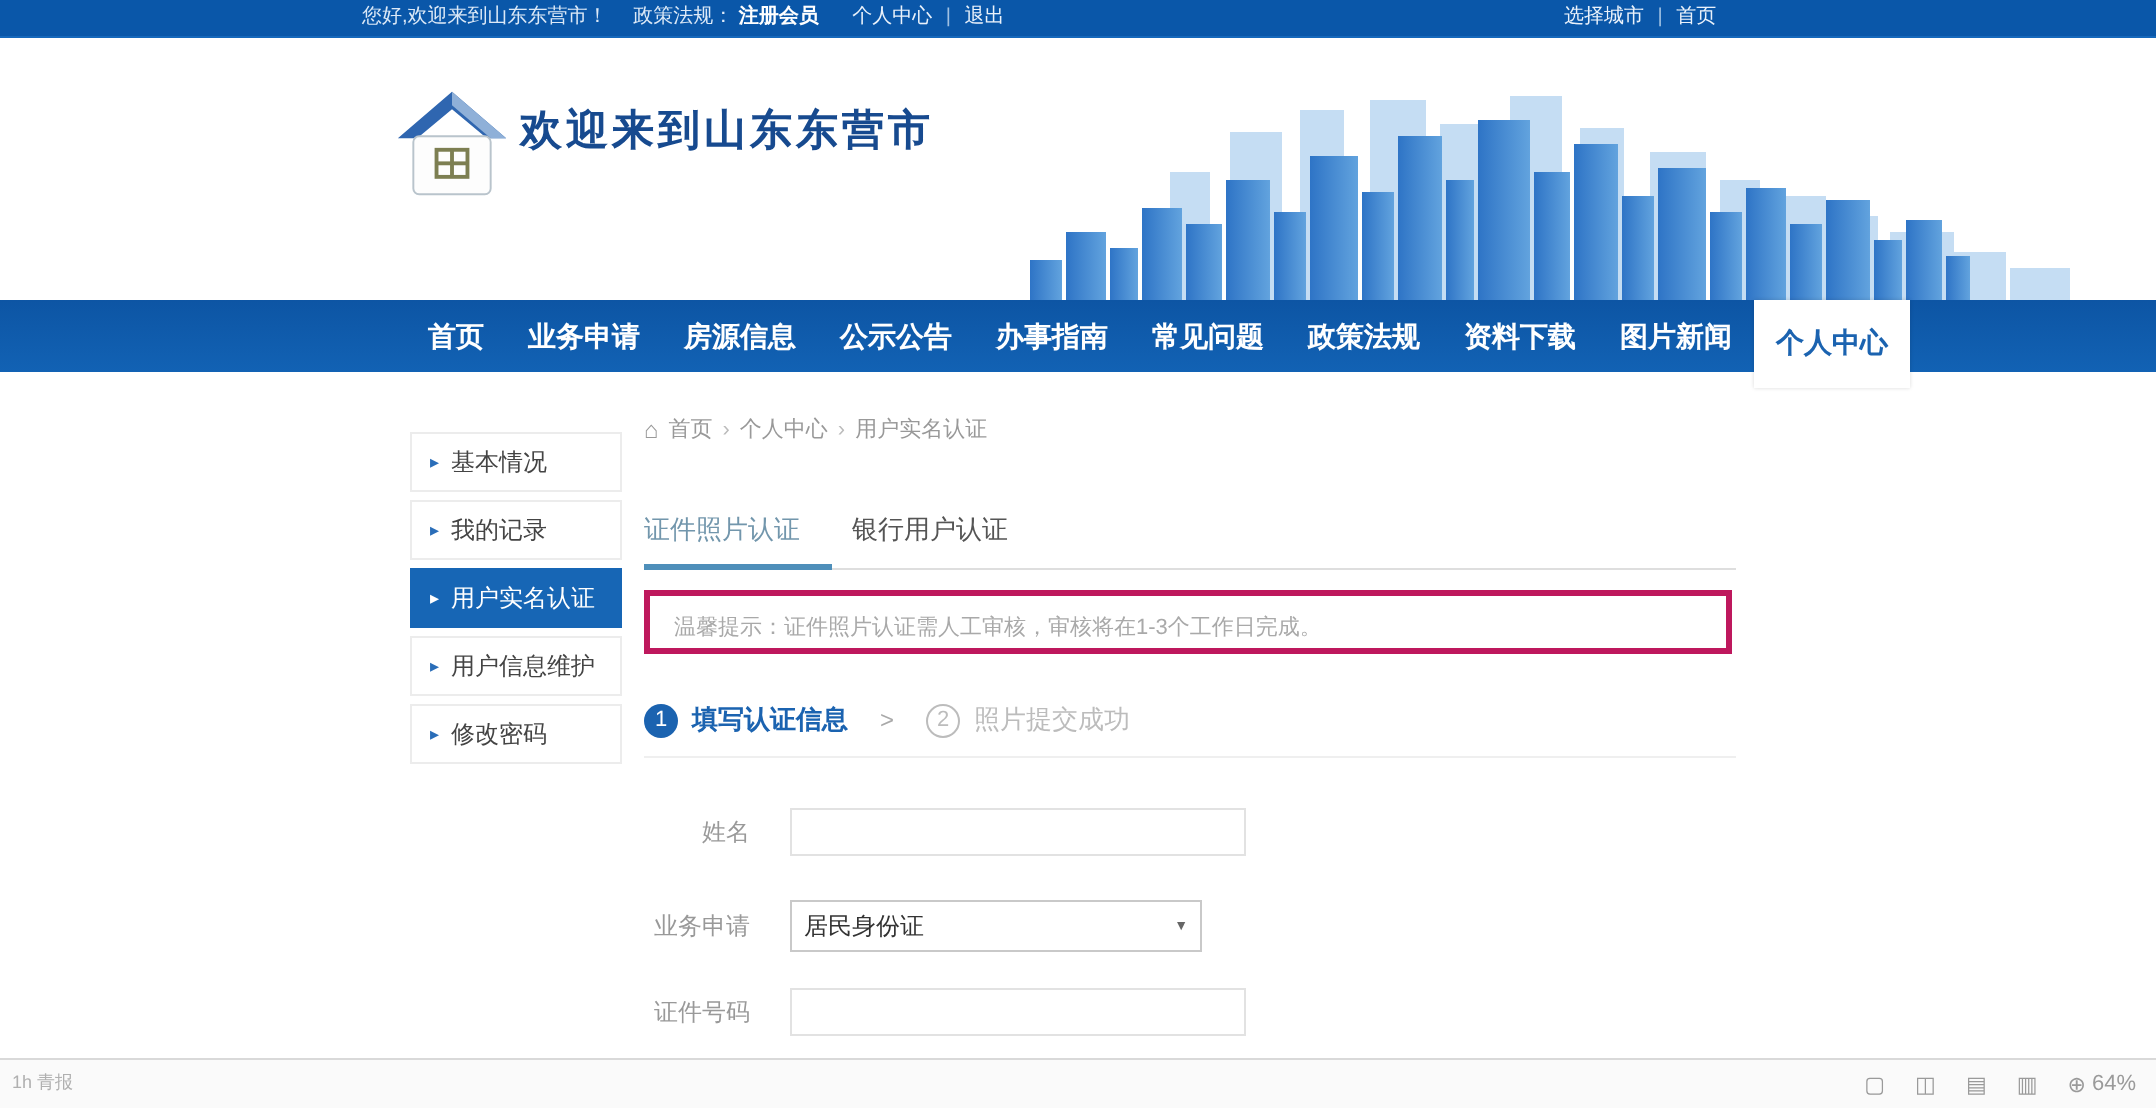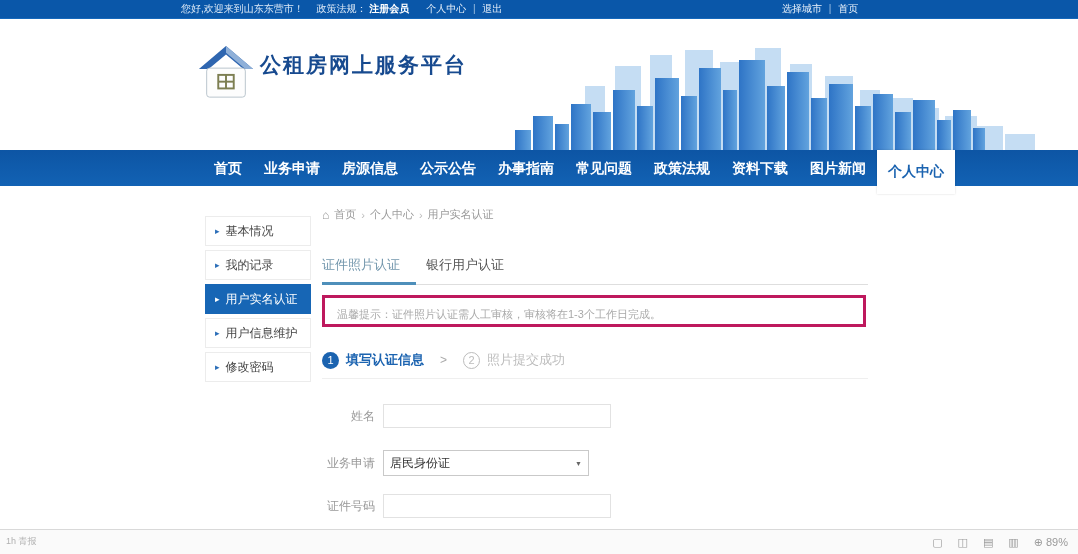--- a/index.html
+++ b/index.html
@@ -50,21 +50,21 @@
   .step{display:flex;align-items:center;gap:7px;}
   .step-circle{width:17px;height:17px;border-radius:50%;font-size:11px;display:flex;align-items:center;justify-content:center;box-sizing:border-box;}
   .step.active .step-circle{background:#1b63b0;color:#fff;}
   .step.active .step-label{color:#1b63b0;font-weight:bold;}
   .step.inactive .step-circle{border:1px solid #bcbcbc;color:#bcbcbc;background:#fff;}
   .step.inactive .step-label{color:#bcbcbc;}
   .step-label{font-size:13px;}
   .step-sep{color:#a9a9a9;font-size:12px;margin:0 16px;}
 
   .form-row{position:absolute;left:0;width:546px;height:26px;display:flex;align-items:center;}
-  .form-label{width:53px;text-align:right;font-size:12px;color:#999;margin-right:8px;flex-shrink:0;}
+  .form-label{width:53px;text-align:right;font-size:12px;color:#999;margin-right:20px;flex-shrink:0;}
   .text-input{width:228px;height:24px;border:1px solid #e2e2e2;background:#fff;box-sizing:border-box;font-size:12px;color:#333;padding:0 6px;outline:none;}
   .select-box{width:206px;height:26px;border:1px solid #c9c9c9;background:#fff;box-sizing:border-box;display:flex;align-items:center;justify-content:space-between;padding:0 6px;font-size:12px;color:#333;cursor:pointer;}
   .select-caret{font-size:7px;color:#666;}
 
   
   .statusbar{position:absolute;left:0;top:529px;width:1078px;height:25px;background:#fafafa;border-top:1px solid #d9d9d9;box-sizing:border-box;}
   .status-left{position:absolute;left:6px;top:5px;font-size:9px;color:#b0b0b0;}
   .status-right{position:absolute;right:10px;top:0;height:24px;display:flex;align-items:center;gap:15px;color:#9a9a9a;font-size:11px;}
   .status-icon{cursor:pointer;font-size:11px;color:#9a9a9a;}
   .zoom-ctl{display:flex;align-items:center;gap:3px;cursor:pointer;}
@@ -92,21 +92,21 @@
 
   <div class="header">
     <svg class="logo" viewBox="0 0 60 60">
       <polygon points="30,3 58,27 48,27 30,12 12,27 2,27" fill="#2f66b0"></polygon>
       <polygon points="30,3 58,27 50,27 30,10" fill="#8fb0d8"></polygon>
       <rect x="10" y="26" width="40" height="30" rx="3" fill="#fdfdfd" stroke="#b9c4cc"></rect>
       <rect x="22" y="33" width="16" height="14" fill="none" stroke="#7d7f52" stroke-width="2"></rect>
       <line x1="30" y1="33" x2="30" y2="47" stroke="#7d7f52" stroke-width="2"></line>
       <line x1="22" y1="40" x2="38" y2="40" stroke="#7d7f52" stroke-width="2"></line>
     </svg>
-    <div class="site-title">公租房网上服务平台</div>
+    <div class="site-title">欢迎来到山东东营市</div>
     <svg class="skyline" viewBox="0 0 556 114" preserveAspectRatio="none">
       <defs>
         <linearGradient id="sg" x1="0" y1="0" x2="1" y2="0">
           <stop offset="0" stop-color="#2e74c6"></stop>
             <stop offset="1" stop-color="#62a3de"></stop>
         </linearGradient>
       </defs>
       <g fill="#c5ddf3">
         <rect x="70" y="50" width="20" height="64"></rect>
           <rect x="100" y="30" width="26" height="84"></rect>
@@ -240,18 +240,18 @@
 
   <div class="statusbar">
     <div class="status-left">1h 青报</div>
     <div class="status-right">
       <span class="status-icon">▢</span>
       <span class="status-icon">◫</span>
       <span class="status-icon">▤</span>
       <span class="status-icon">▥</span>
       <span class="zoom-ctl">
         <span class="status-icon">⊕</span>
-        <span>89%</span>
+        <span>64%</span>
       </span>
     </div>
   </div>
 
 </div>
 
 </body></html>

